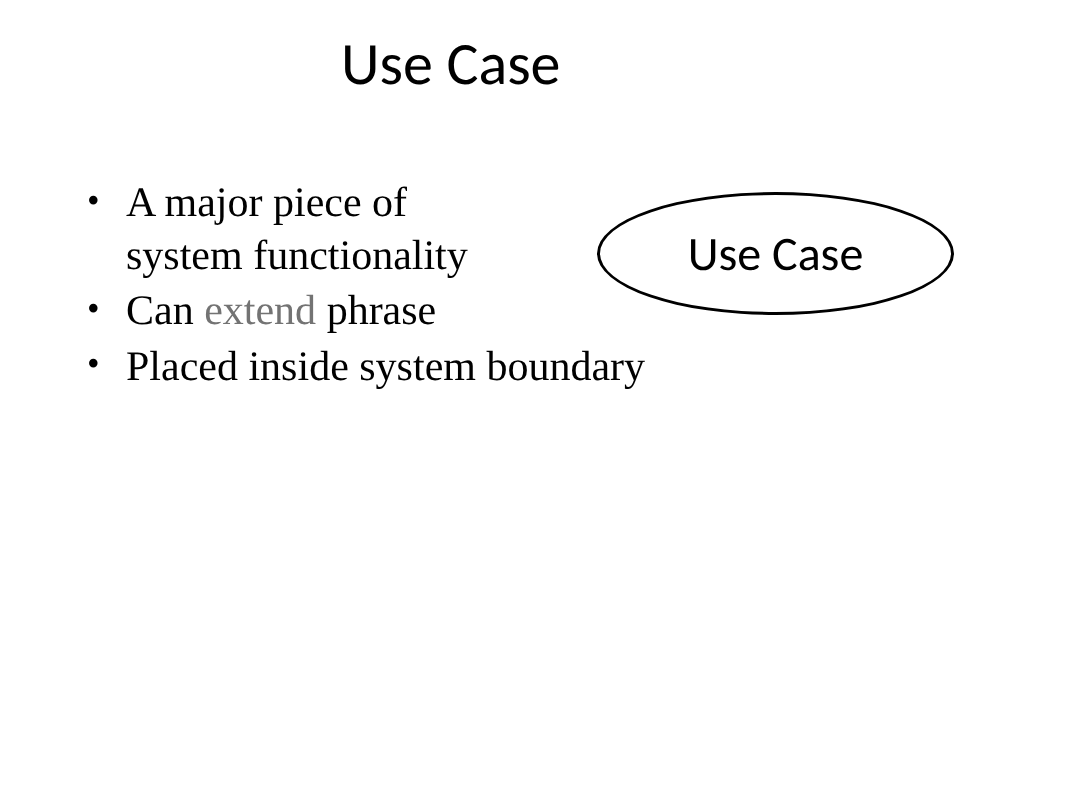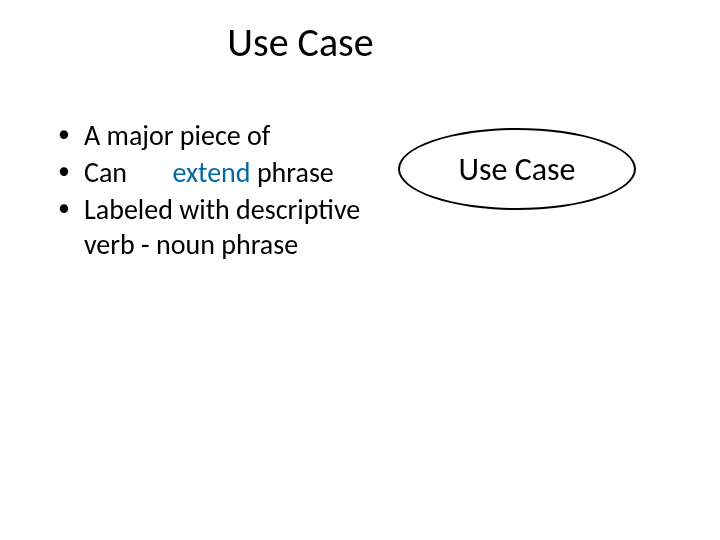--- a/index.html
+++ b/index.html
@@ -36,32 +36,32 @@
   }
   ul.bullets {
     list-style: none;
     margin: 0;
     padding: 0;
   }
   ul.bullets > li {
     position: relative;
     padding-left: 26px;
     margin: 0 0 2px 0;
+    font-family: Liberation Serif, serif;
   }
   ul.bullets > li::before {
     content: "•";
     position: absolute;
     left: 0;
     top: 0;
     font-size: 24px;
     line-height: 1.35;
   }
   .emph {
-    color: #0369a1;
-    margin-left: 39px;
+    color: #737373;
   }
   .oval {
     position: absolute;
     left: 398px;
     top: 128px;
     width: 234px;
     height: 78px;
     border: 2px solid #000;
     border-radius: 50%;
     display: flex;
@@ -77,31 +77,31 @@
 
 <div class="slide">
 
   <div class="title">Use Case</div>
 
   <div class="body">
     <ul class="bullets">
 
       <li>
         <span>A major piece of</span><br>
+        <span>system functionality</span>
       </li>
 
       <li>
         <span>Can </span><span class="emph">extend</span><span> phrase</span><br>
       </li>
 
+      <li>
+        <span>Placed inside system boundary</span>
+      </li>
 
-      <li>
-        <span>Labeled with descriptive</span><br>
-        <span>verb - noun phrase</span>
-      </li>
 
     </ul>
   </div>
 
   <div class="oval">
     <span class="oval-label">Use Case</span>
   </div>
 
 </div>
 

